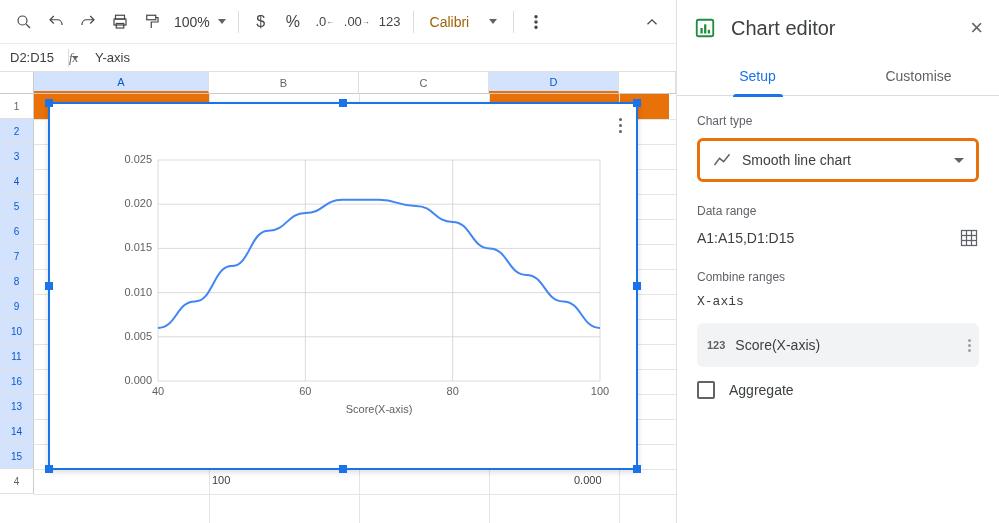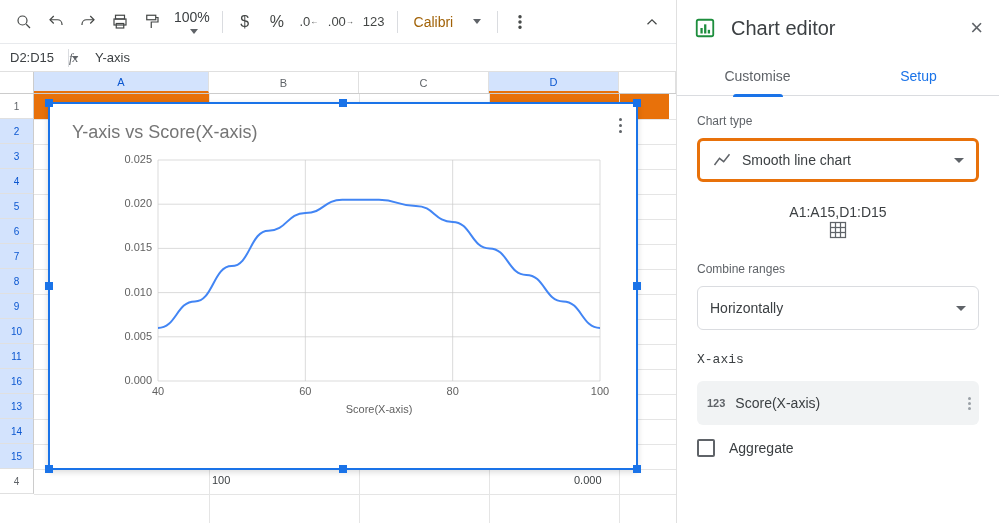--- a/index.html
+++ b/index.html
@@ -3,21 +3,21 @@
 <meta charset="utf-8">
 <style>
 * { box-sizing: border-box; margin: 0; padding: 0; font-family: Arial, "Helvetica Neue", sans-serif; }
 body { background: #fff; width: 999px; height: 523px; overflow: hidden; position: relative; color: #3c4043; }
 .app { display: flex; height: 523px; }
 .left { flex: 1; display: flex; flex-direction: column; border-right: 1px solid #e0e0e0; }
 .toolbar { height: 44px; display: flex; align-items: center; padding: 0 10px; gap: 4px; border-bottom: 1px solid #e8eaed; }
 .tbtn { width: 28px; height: 28px; border-radius: 4px; display: flex; align-items: center; justify-content: center; color: #444746; font-size: 16px; }
 .tbtn svg { width: 18px; height: 18px; stroke: #444746; fill: none; stroke-width: 1.6; }
 .sep { width: 1px; height: 22px; background: #dadce0; margin: 0 4px; }
-.zoom { font-size: 14px; color: #3c4043; padding: 0 4px; display:flex; align-items:center; gap:4px;flex-direction:column;}
+.zoom { font-size: 14px; color: #3c4043; padding: 0 4px; display:flex; align-items:center; gap:4px;}
 .dd { display:flex; align-items:center;}
 .dd .tri { border-left: 4px solid transparent; border-right: 4px solid transparent; border-top: 5px solid #5f6368; margin-left:4px;}
 .font { font-size: 14px; color: #a16207; padding: 0 8px; display:flex; align-items:center;}
 .collapse { margin-left: auto; }
 .namebox { height: 28px; display: flex; align-items: center; border-bottom: 1px solid #e0e0e0; font-size: 13px; }
 .cellref { width: 68px; padding-left: 10px; color: #3c4043; display:flex; align-items:center; gap:18px;}
 .cellref .tri { border-left: 3px solid transparent; border-right: 3px solid transparent; border-top: 4px solid #5f6368;}
 .fx { width: 20px; text-align: left; color:#5f6368; font-style: italic; font-family: serif;}
 .formula { padding-left: 6px; color: #3c4043; }
 .sheet { flex: 1; position: relative; overflow: hidden; background: #fff; }
@@ -50,21 +50,21 @@
 .tab { flex: 1; display: flex; align-items: center; justify-content: center; font-size: 14px; color: #5f6368; }
 .tab.active { color: #1a73e8; font-weight: 500; }
 .tab.active::after { content:""; position:absolute; }
 .tabs-wrap { position: relative; }
 .indicator { position:absolute; bottom:-1px; height:3px; background:#1a73e8; border-radius:3px 3px 0 0;}
 .panel-body { padding: 18px 20px; overflow-y: auto; flex:1;}
 .label { font-size: 12px; color: #5f6368; margin-bottom: 10px; }
 .select { height: 44px; border: 1px solid #dadce0; border-radius: 6px; display: flex; align-items: center; padding: 0 12px; gap: 10px; font-size: 14px; color: #3c4043; position: relative; margin-bottom: 22px;}
 .select.highlight { border: 3px solid #e8710a; }
 .select .tri { position:absolute; right:12px; border-left: 5px solid transparent; border-right: 5px solid transparent; border-top: 5px solid #5f6368;}
-.datarange-row { display:flex; align-items:center; justify-content:space-between; margin-bottom: 22px; font-size:14px; color:#3c4043;flex-direction:column;}
+.datarange-row { display:flex; align-items:center; justify-content:space-between; margin-bottom: 22px; font-size:14px; color:#3c4043;}
 .grid-icon { width:20px; height:20px; }
 .section-head { font-size: 13px; font-weight: 500; color: #3c4043; margin-bottom: 14px; margin-top: 6px; font-family: Liberation Mono, monospace;}
 .xaxis-pill { height: 44px; background: #f1f3f4; border-radius: 6px; display:flex; align-items:center; padding:0 10px; gap:10px; font-size:14px; color:#3c4043; margin-bottom:14px; position:relative;}
 .pill-icon { font-size: 11px; font-weight:600; color:#5f6368;}
 .pill-menu { position:absolute; right:8px; display:flex; flex-direction:column; gap:2px;}
 .pill-menu span{ width:3px; height:3px; background:#9aa0a6; border-radius:50%;}
 .check-row { display:flex; align-items:center; gap:14px; font-size:14px; color:#3c4043; margin-bottom:20px;}
 .checkbox { width:18px; height:18px; border:2px solid #5f6368; border-radius:2px;}
 </style>
 </head>
@@ -204,21 +204,20 @@
 
         <div class="chart-box">
           <div class="chart-handle" style="top:-5px; left:-5px;"></div>
           <div class="chart-handle" style="top:-5px; left:calc(50% - 4px);"></div>
           <div class="chart-handle" style="top:-5px; right:-5px;"></div>
           <div class="chart-handle" style="top:calc(50% - 4px); left:-5px;"></div>
           <div class="chart-handle" style="top:calc(50% - 4px); right:-5px;"></div>
           <div class="chart-handle" style="bottom:-5px; left:-5px;"></div>
           <div class="chart-handle" style="bottom:-5px; left:calc(50% - 4px);"></div>
           <div class="chart-handle" style="bottom:-5px; right:-5px;"></div>
-          <div class="chart-title">Y-axis vs Score(X-axis)</div>
           <div class="chart-menu">
               <span></span>
               <span></span>
               <span></span>
             </div>
           <svg class="plot" id="plotsvg" viewBox="0 0 490 265">
               <line x1="38" y1="227" x2="480" y2="227" stroke="#ccc" stroke-width="0.7"></line>
               <text x="32" y="230" text-anchor="end" class="axis-text">0.000</text>
               <line x1="38" y1="182.8" x2="480" y2="182.8" stroke="#ccc" stroke-width="0.7"></line>
               <text x="32" y="185.8" text-anchor="end" class="axis-text">0.005</text>
@@ -255,51 +254,48 @@
             <rect x="7" y="12" width="2.5" height="6" fill="#1e8e3e"></rect>
             <rect x="11" y="8" width="2.5" height="10" fill="#1e8e3e"></rect>
             <rect x="15" y="14" width="2.5" height="4" fill="#1e8e3e"></rect>
           </svg>
       </div>
       <div class="panel-title">Chart editor</div>
       <div class="close">×</div>
     </div>
     <div class="tabs-wrap">
       <div class="tabs">
+        <div class="tab active">Setup</div>
         <div class="tab">Customise</div>
-        <div class="tab active">Setup</div>
       </div>
       <div class="indicator" style="left:56px; width:50px;"></div>
     </div>
     <div class="panel-body">
       <div class="label">Chart type</div>
       <div class="select highlight">
         <svg width="20" height="20" viewBox="0 0 24 24">
             <polyline points="3,18 9,10 14,14 21,5" fill="none" stroke="#5f6368" stroke-width="1.8"></polyline>
           </svg>
         <span>Smooth line chart</span>
         <span class="tri"></span>
       </div>
 
+      <div class="label">Data range</div>
       <div class="datarange-row">
         <span>A1:A15,D1:D15</span>
         <svg class="grid-icon" viewBox="0 0 24 24">
             <rect x="3" y="3" width="18" height="18" fill="none" stroke="#5f6368" stroke-width="1.5"></rect>
             <line x1="3" y1="9" x2="21" y2="9" stroke="#5f6368" stroke-width="1.5"></line>
             <line x1="3" y1="15" x2="21" y2="15" stroke="#5f6368" stroke-width="1.5"></line>
             <line x1="9" y1="3" x2="9" y2="21" stroke="#5f6368" stroke-width="1.5"></line>
             <line x1="15" y1="3" x2="15" y2="21" stroke="#5f6368" stroke-width="1.5"></line>
           </svg>
       </div>
 
       <div class="label">Combine ranges</div>
-      <div class="select">
-        <span>Horizontally</span>
-        <span class="tri"></span>
-      </div>
 
       <div class="section-head">X-axis</div>
       <div class="xaxis-pill">
         <span class="pill-icon">123</span>
         <span>Score(X-axis)</span>
         <div class="pill-menu">
             <span></span>
             <span></span>
             <span></span>
           </div>

